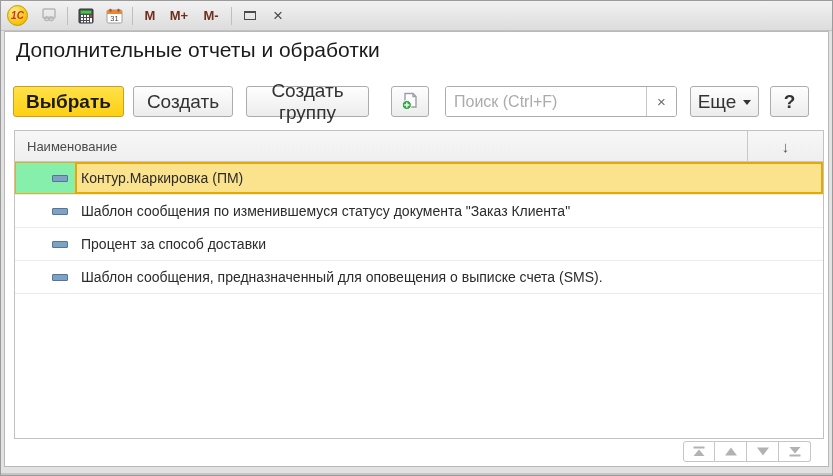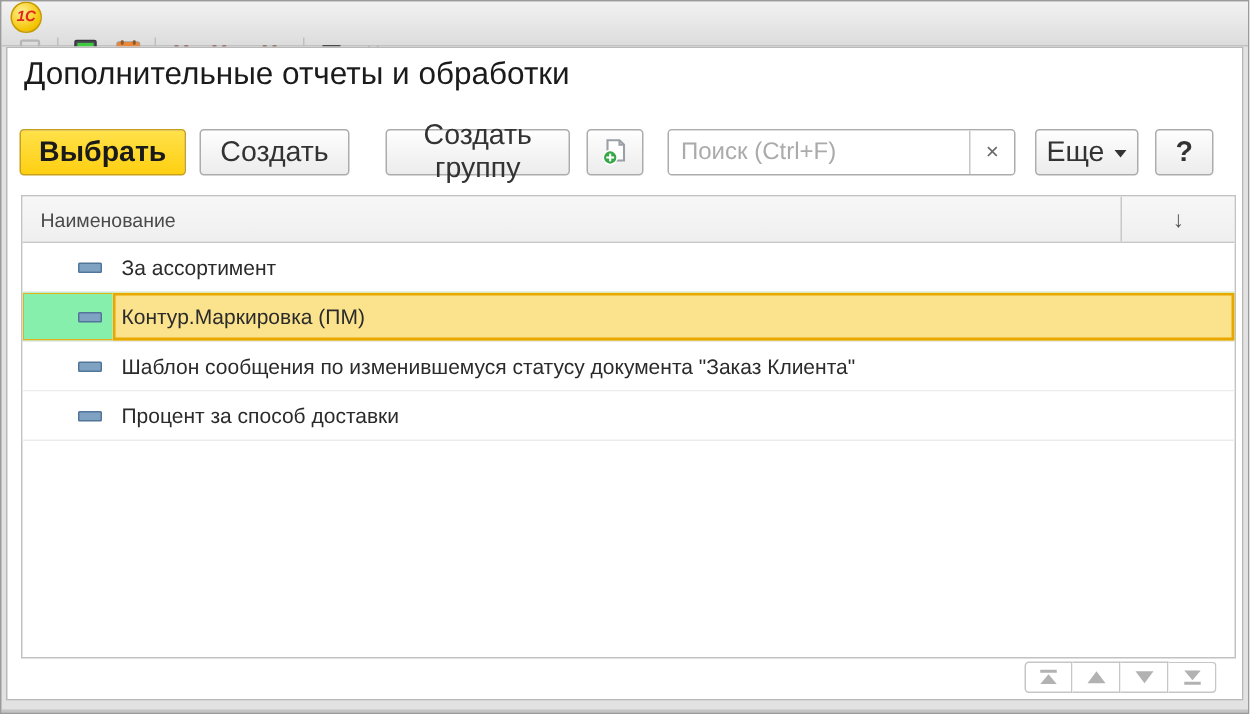--- a/index.html
+++ b/index.html
@@ -1,39 +1,39 @@
 <!DOCTYPE html>
 <html><head>
 <meta charset="utf-8">
 <style>
   html,body{margin:0;padding:0;background:#FFFFFF;font-family:"Liberation Sans",sans-serif;}
   .window{position:relative;width:833px;height:476px;background:#E2E2E2;border:1px solid #9B9B9B;box-sizing:border-box;box-shadow:inset 0 -2px 0 #C4C4C4;overflow:hidden;}
 
   
-  .titlebar{position:absolute;left:0;top:0;right:0;height:30px;background:linear-gradient(#F2F2F2,#DCDCDC);border-bottom:1px solid #C2C2C2;display:flex;align-items:flex-start;padding:0 6px;box-sizing:border-box;flex-direction:column;}
+  .titlebar{position:absolute;left:0;top:0;right:0;height:30px;background:linear-gradient(#F2F2F2,#DCDCDC);border-bottom:1px solid #C2C2C2;display:flex;align-items:center;padding:0 6px;box-sizing:border-box;}
   .logo{width:21px;height:21px;border-radius:50%;background:radial-gradient(circle at 35% 30%,#FFEE8E,#F4C400 70%,#D9A800);border:1px solid #C49A00;display:flex;align-items:center;justify-content:center;font-weight:bold;font-style:italic;font-size:10px;color:#E0281E;box-sizing:border-box;margin-right:8px;flex:0 0 auto;}
   .win-title{font-size:12px;color:#1E1E1E;white-space:nowrap;overflow:hidden;text-overflow:ellipsis;flex:1 1 auto;}
   .tb-right{display:flex;align-items:center;gap:2px;flex:0 0 auto;}
   .tb-btn{width:26px;height:24px;display:flex;align-items:center;justify-content:center;border-radius:3px;cursor:default;}
   .tb-sep{width:1px;height:18px;background:#BFBFBF;margin:0 3px;}
   .m-btn{font-size:13px;font-weight:bold;color:#6E2F1C;width:24px;}
   .mpm{width:30px;}
   .max-glyph{width:12px;height:9px;border:1px solid #4A4A4A;border-top:2px solid #4A4A4A;box-sizing:border-box;}
   .close-glyph{font-size:17px;color:#4A4A4A;line-height:1;}
 
   
   .content{position:absolute;left:3px;top:30px;right:3px;bottom:8px;background:#FFFFFF;border:1px solid #B9B9B9;box-sizing:border-box;}
   .page-title{position:absolute;left:11px;top:6px;font-size:21px;color:#1B1B1B;}
 
   
   .toolbar{position:absolute;left:0;top:54px;right:0;height:34px;}
   .btn{position:absolute;height:31px;border:1px solid #ACACAC;border-radius:3px;background:linear-gradient(#FEFEFE,#ECECEC);font-size:19px;color:#333;display:flex;align-items:center;justify-content:center;box-sizing:border-box;cursor:default;}
   .btn-primary{left:8px;width:111px;background:linear-gradient(#FFE14A,#FFD012);border:1px solid #C7A01D;font-weight:bold;color:#1A1A1A;}
   .btn-create{left:128px;width:100px;}
-  .btn-create-group{left:252px;width:123px;}
+  .btn-create-group{left:241px;width:123px;}
   .btn-copy{left:386px;width:38px;}
   .search-wrap{position:absolute;left:440px;width:232px;height:31px;border:1px solid #ACACAC;border-radius:3px;background:#FFFFFF;display:flex;box-sizing:border-box;overflow:hidden;}
   .search-input{flex:1;border:none;outline:none;font-size:16px;color:#333;padding:0 8px;font-family:"Liberation Sans",sans-serif;min-width:0;}
   .search-input::placeholder{color:#ABABAB;}
   .search-clear{width:29px;border-left:1px solid #C6C6C6;display:flex;align-items:center;justify-content:center;color:#6B6B6B;font-size:15px;background:#FFFFFF;}
   .btn-more{left:685px;width:69px;gap:7px;justify-content:center;}
   .caret{width:0;height:0;border-left:4px solid transparent;border-right:4px solid transparent;border-top:5px solid #333;margin-top:2px;}
   .btn-help{left:765px;width:39px;font-weight:bold;}
 
   
@@ -143,43 +143,43 @@
     </div>
 
     <div class="grid">
       <div class="grid-header">
         <div class="h-label">Наименование</div>
         <div class="h-sort">
             <span>↓</span>
           </div>
       </div>
       <div>
+          <div class="row selected">
+    <div class="cell-icon">
+              <span class="dash"></span>
+            </div>
+    <div class="cell-name">Контур.Маркировка (ПМ)</div>
+  </div>
           <div class="row">
     <div class="cell-icon">
               <span class="dash"></span>
             </div>
-    <div class="cell-name">За ассортимент</div>
-  </div>
-          <div class="row selected">
-    <div class="cell-icon">
-              <span class="dash"></span>
-            </div>
-    <div class="cell-name">Контур.Маркировка (ПМ)</div>
+    <div class="cell-name">Шаблон сообщения по изменившемуся статусу документа "Заказ Клиента"</div>
   </div>
           <div class="row">
     <div class="cell-icon">
               <span class="dash"></span>
             </div>
-    <div class="cell-name">Шаблон сообщения по изменившемуся статусу документа "Заказ Клиента"</div>
+    <div class="cell-name">Процент за способ доставки</div>
   </div>
           <div class="row">
     <div class="cell-icon">
               <span class="dash"></span>
             </div>
-    <div class="cell-name">Процент за способ доставки</div>
+    <div class="cell-name">Шаблон сообщения, предназначенный для оповещения о выписке счета (SMS).</div>
   </div>
         </div>
     </div>
 
     <div class="nav-group">
       <div class="nav-btn">
         <svg width="14" height="11" viewBox="0 0 14 11">
           <rect x="1.5" y="0.5" width="11" height="2" fill="#B2B2B2"></rect>
           <path d="M7 3.5 L12.5 10 H1.5 Z" fill="#B2B2B2"></path>
         </svg>

